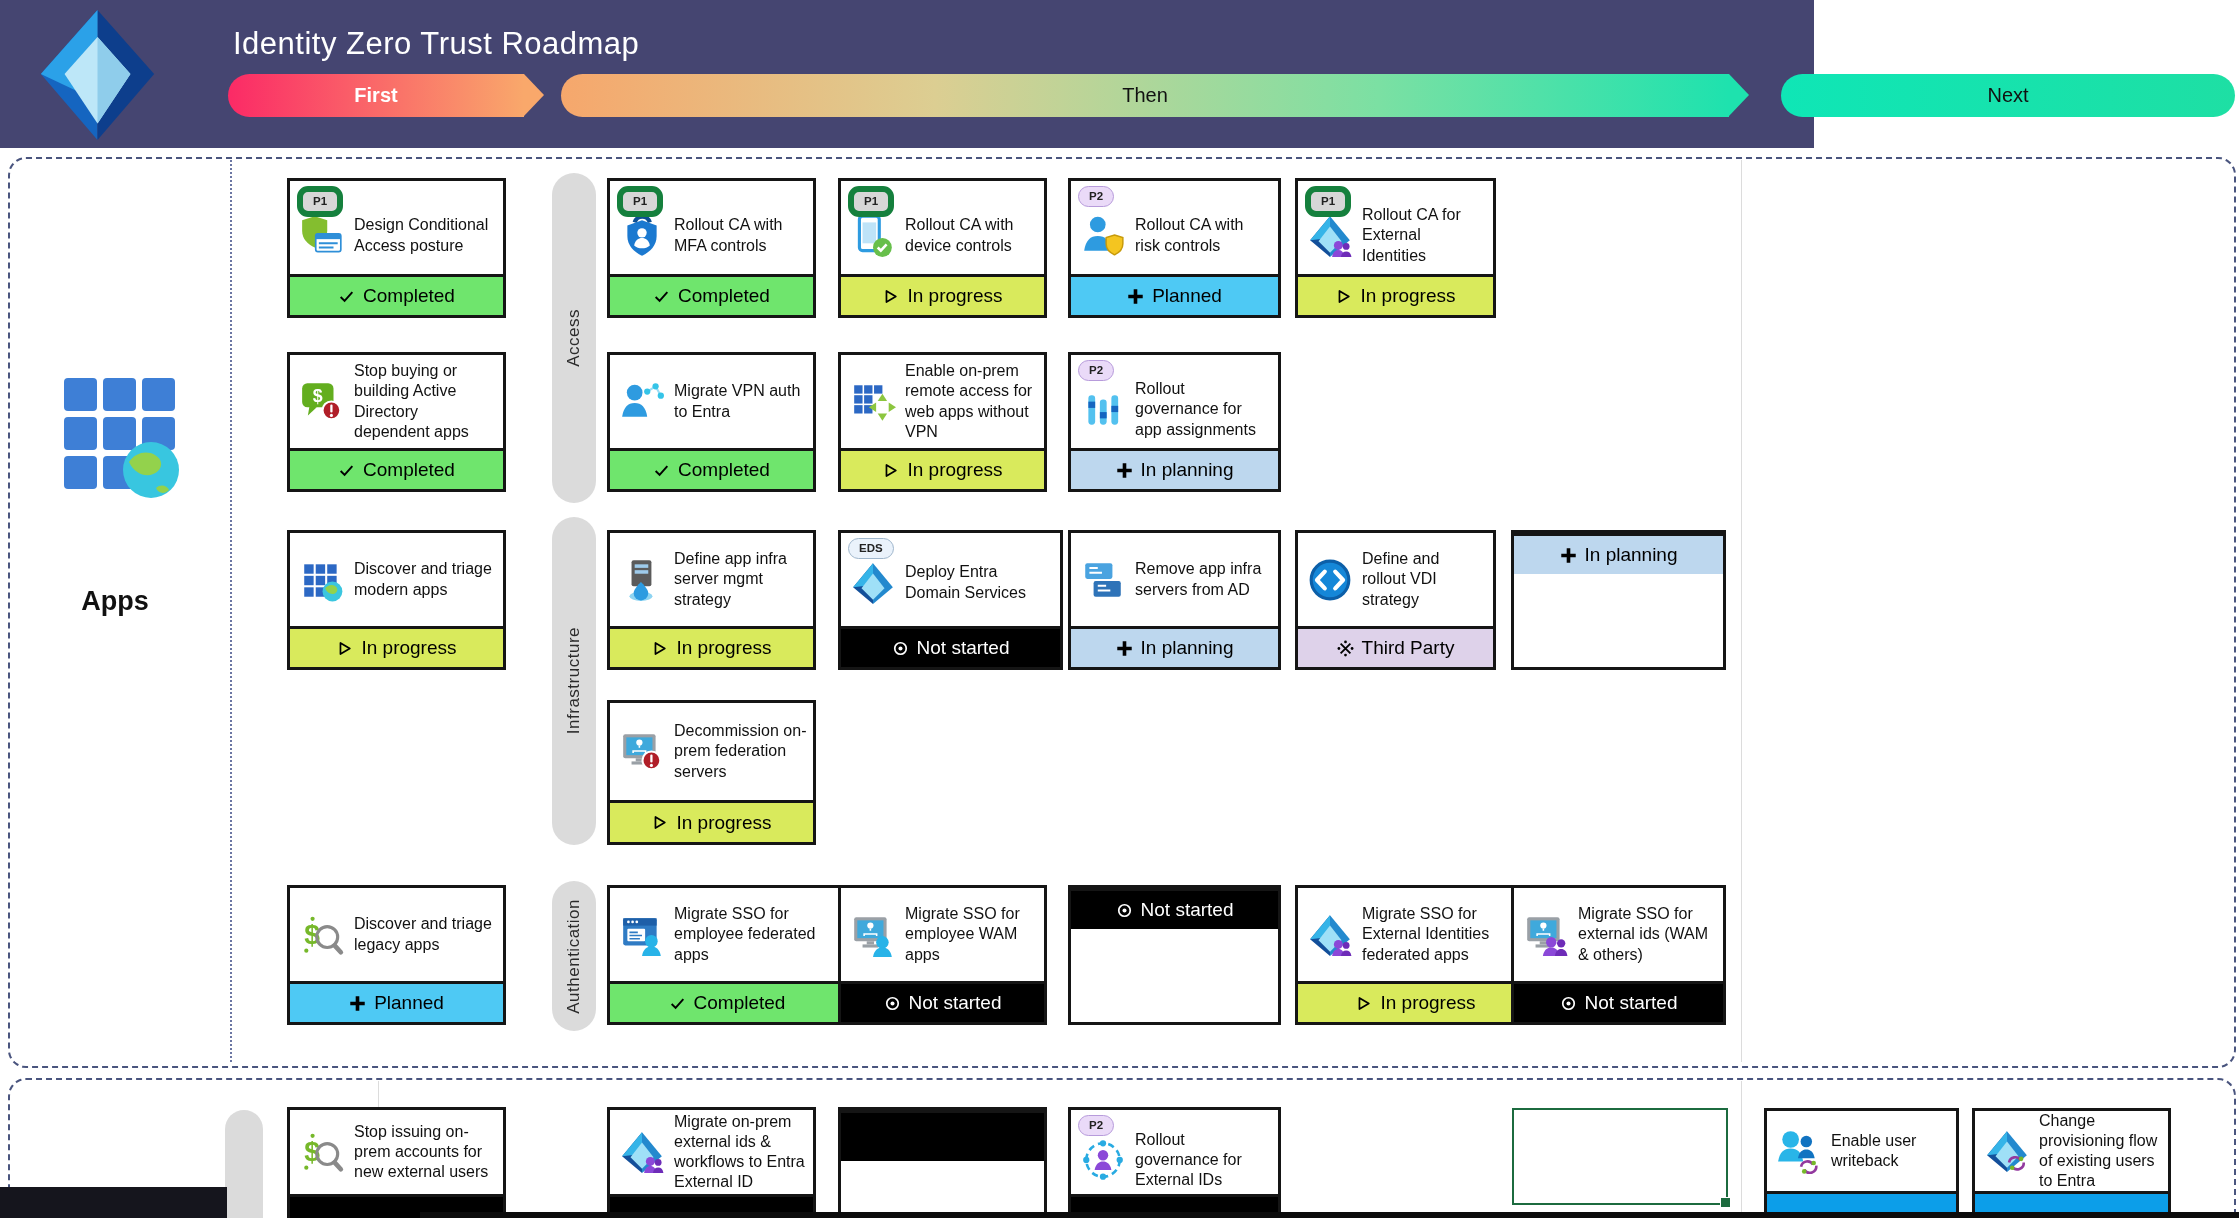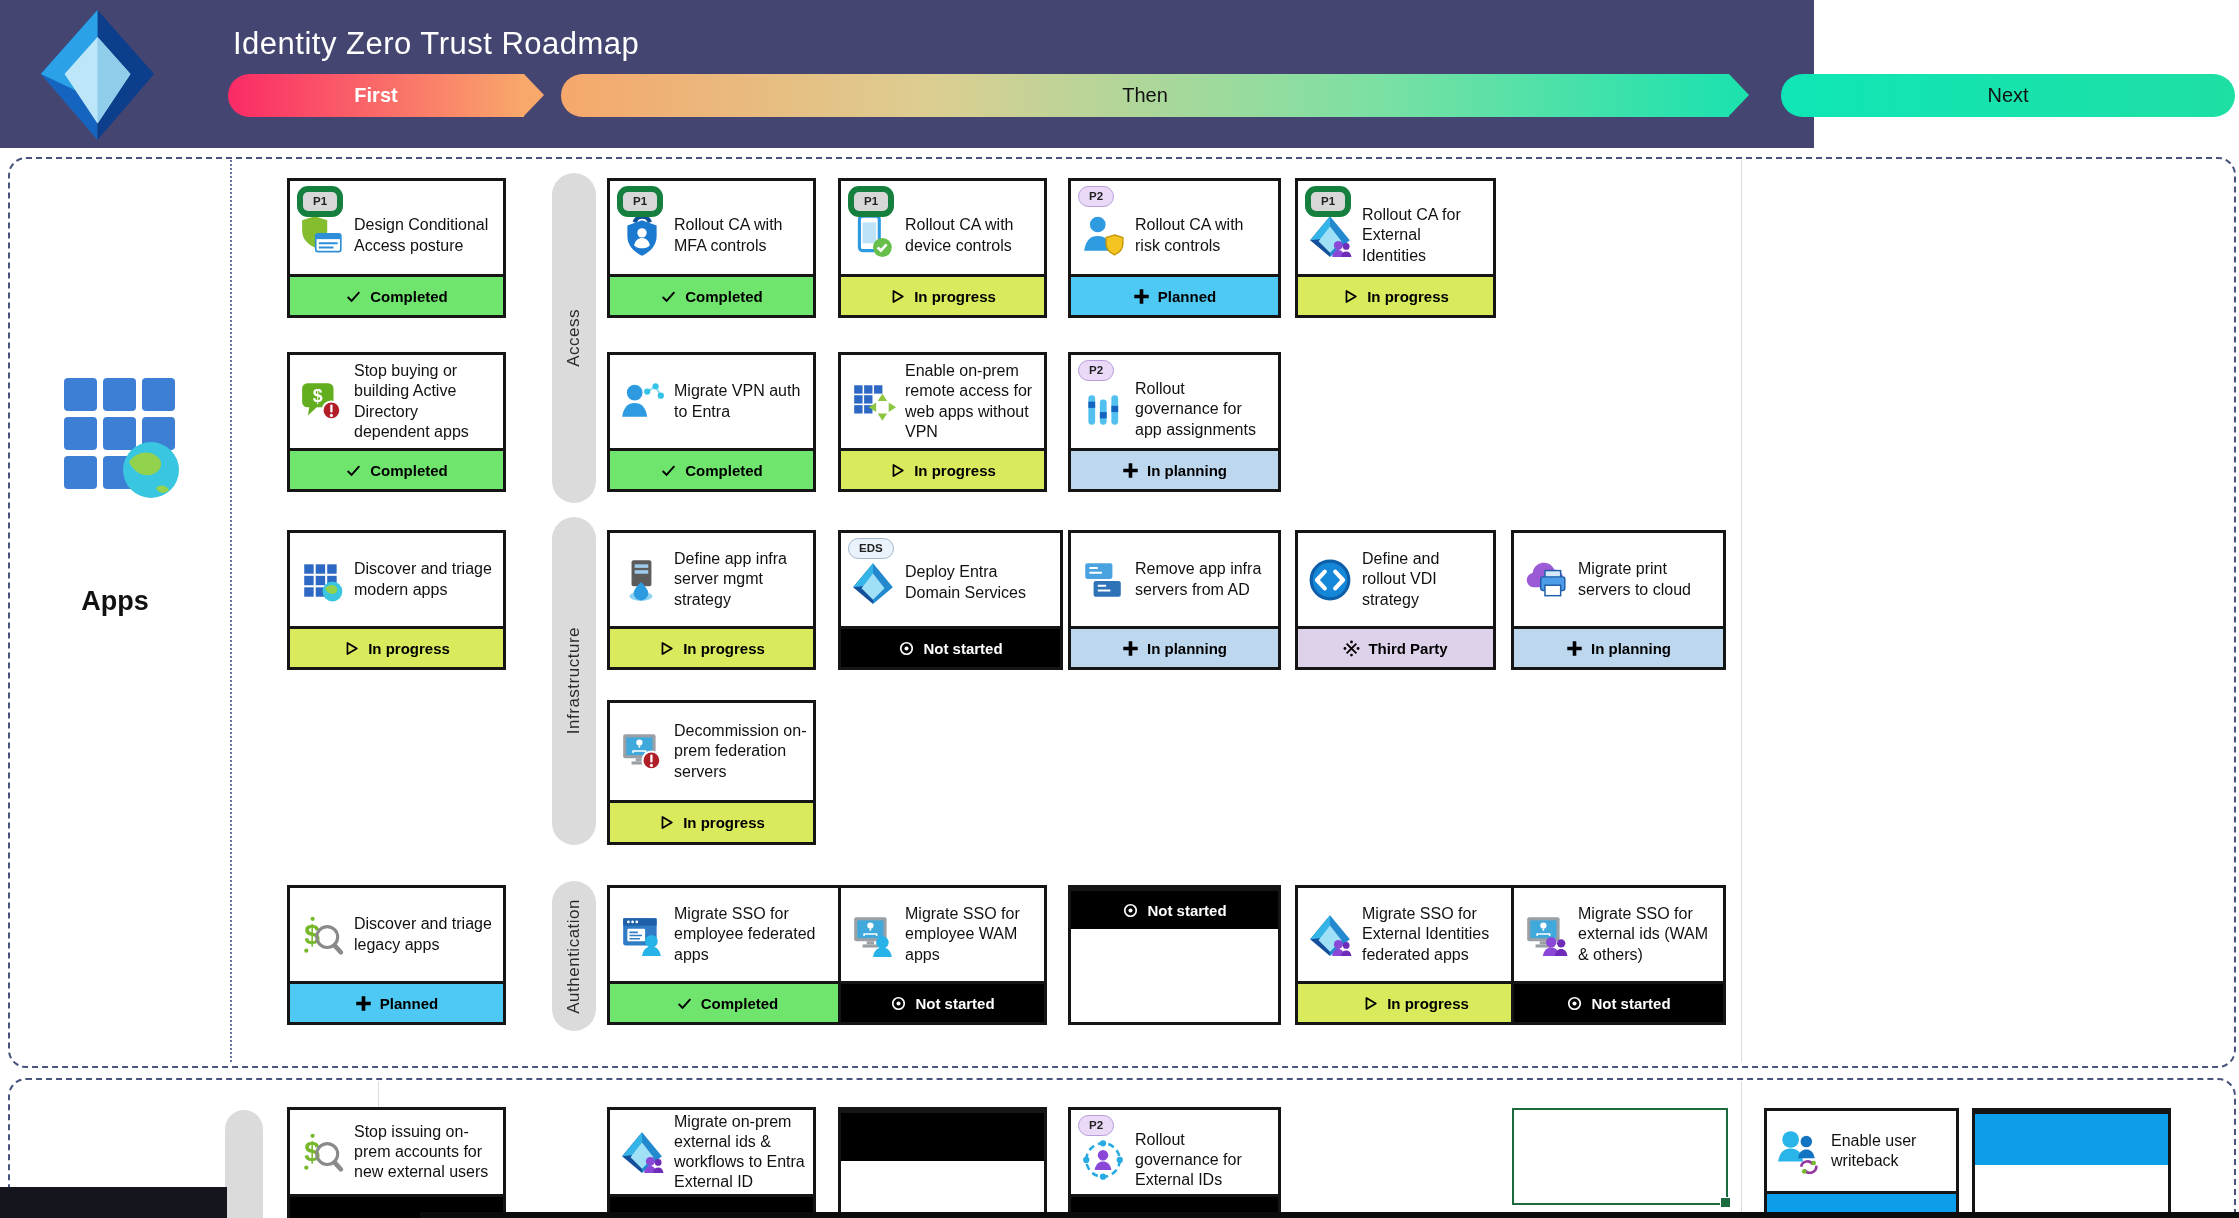--- a/index.html
+++ b/index.html
@@ -42,21 +42,21 @@
   .card-body.has-badge{padding-top:20px;}
   .badge{position:absolute;top:5px;left:7px;padding:2px 10px;border-radius:11px;
          font-size:11.5px;font-weight:700;color:#222;line-height:1.3;}
   .b-P1{background:#D7D7D7;border:6px solid #15803d;}
   .b-P2{background:#EADAF8;border:1px solid #B79BDB;}
   .b-EDS{background:#EAF2FB;border:1px solid #9FB6CC;}
   .card-icon{width:46px;height:46px;flex:0 0 46px;}
   .card-icon svg{width:100%;height:100%;}
   .card-title{font-size:16px;line-height:1.26;color:#111;}
   .status{border-top:3px solid #151515;display:flex;align-items:center;justify-content:center;
-          gap:8px;font-weight:700;font-size:15px;color:#000;flex:0 0 auto;}
+          gap:8px;font-weight:400;font-size:19px;color:#000;flex:0 0 auto;}
   .status svg{width:17px;height:17px;}
   .st-completed{background:#6FE56D;}
   .st-in_progress{background:#D9EA5C;}
   .st-planned{background:#4EC9F4;}
   .st-in_planning{background:#BDD7EE;}
   .st-not_started{background:#000;color:#fff;}
   .st-third_party{background:#DED2EA;}
   .st-planned_blue{background:#0C9EE9;}
   
   #selection-box{position:absolute;left:1512px;top:1108px;width:212px;height:93px;
@@ -435,29 +435,20 @@
               <circle cx="8" cy="1.8" r="1.3" fill="currentColor"></circle>
               <circle cx="8" cy="14.2" r="1.3" fill="currentColor"></circle>
               <circle cx="1.8" cy="8" r="1.3" fill="currentColor"></circle>
               <circle cx="14.2" cy="8" r="1.3" fill="currentColor"></circle>
             </svg>
           </span>
           <span>Third Party</span>
         </div>
       </article>
       <article class="card" style="left: 1511px; top: 530px; width: 215px; height: 140px;">
-        <div class="card-body">
-          <span class="card-icon"><svg viewBox="0 0 44 44">
-              <path d="M30 29H10a7 7 0 0 1-1-13.8A11 11 0 0 1 30 12a8 8 0 0 1 0 17z" fill="#9C5BD6"></path>
-              <rect x="21" y="13" width="15" height="7" fill="#D6E9F8" stroke="#1F5FA8" stroke-width="1.4"></rect>
-              <rect x="17" y="19" width="23" height="13" rx="2" fill="#4D9CE8" stroke="#1F5FA8" stroke-width="1.4"></rect>
-              <rect x="21" y="27" width="15" height="10" fill="#fff" stroke="#1F5FA8" stroke-width="1.4"></rect>
-            </svg></span>
-          <div class="card-title">Migrate print servers to cloud</div>
-        </div>
         <div class="status st-in_planning" style="height: 38px;">
           <span style="display: inline-flex; width: 17px; height: 17px;">
             <svg viewBox="0 0 16 16">
               <path d="M6.3 1.2h3.4v5.1h5.1v3.4H9.7v5.1H6.3V9.7H1.2V6.3h5.1z" fill="currentColor"></path>
             </svg>
           </span>
           <span>In planning</span>
         </div>
       </article>
       <article class="card" style="left: 607px; top: 700px; width: 209px; height: 145px;">
@@ -672,20 +663,35 @@
                 <path d="M38.5 36a6.2 6.2 0 0 1-11.4 4"></path>
               </g>
               <circle cx="36" cy="33.5" r="2.2" fill="#76B82A"></circle>
               <circle cx="27" cy="41.5" r="2.2" fill="#76B82A"></circle>
             </svg></span>
           <div class="card-title">Enable user writeback</div>
         </div>
         <div class="status st-planned_blue" style="height: 51px;"></div>
       </article>
       <article class="card" style="left: 1972px; top: 1108px; width: 199px; height: 140px;">
+        <div class="card-body">
+          <span class="card-icon"><svg viewBox="0 0 44 44">
+              <polygon points="22,3 3,26 22,42" fill="#134F9A"></polygon>
+              <polygon points="22,3 41,26 22,42" fill="#2389CE"></polygon>
+              <polygon points="22,3 3,26 22,24" fill="#35B4E8"></polygon>
+              <polygon points="22,13 33,27 22,38 11,27" fill="#9FE0F7"></polygon>
+              <g fill="none" stroke="#93399F" stroke-width="2.5">
+                <path d="M24 33a6 6 0 0 1 11-2.2"></path>
+                <path d="M38 33a6 6 0 0 1-11 3.8"></path>
+              </g>
+              <circle cx="35.5" cy="29.5" r="2.2" fill="#76B82A"></circle>
+              <circle cx="27" cy="38" r="2.2" fill="#76B82A"></circle>
+            </svg></span>
+          <div class="card-title">Change provisioning flow of existing users  to Entra</div>
+        </div>
         <div class="status st-planned_blue" style="height: 51px;"></div>
       </article>
     </div>
 
   <div id="selection-box">
     <div id="selection-handle"></div>
   </div>
   <div id="black-box"></div>
   <div id="taskbar-strip"></div>
 

